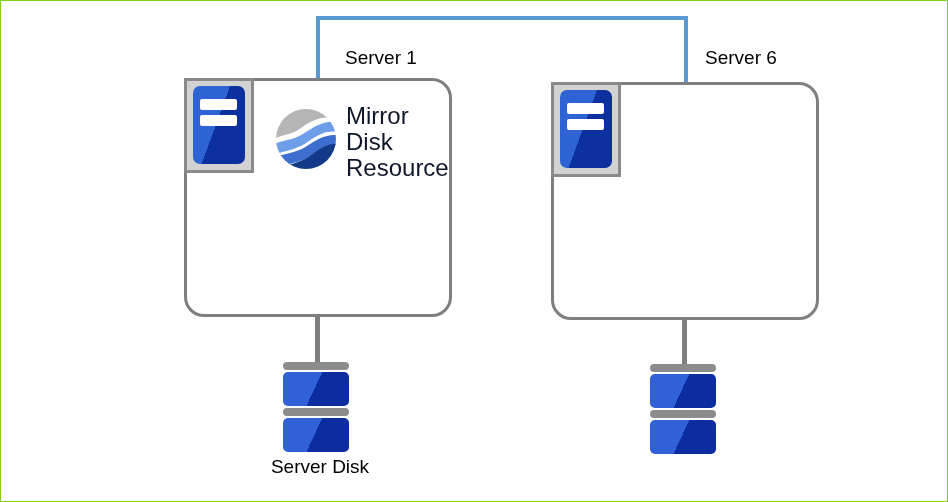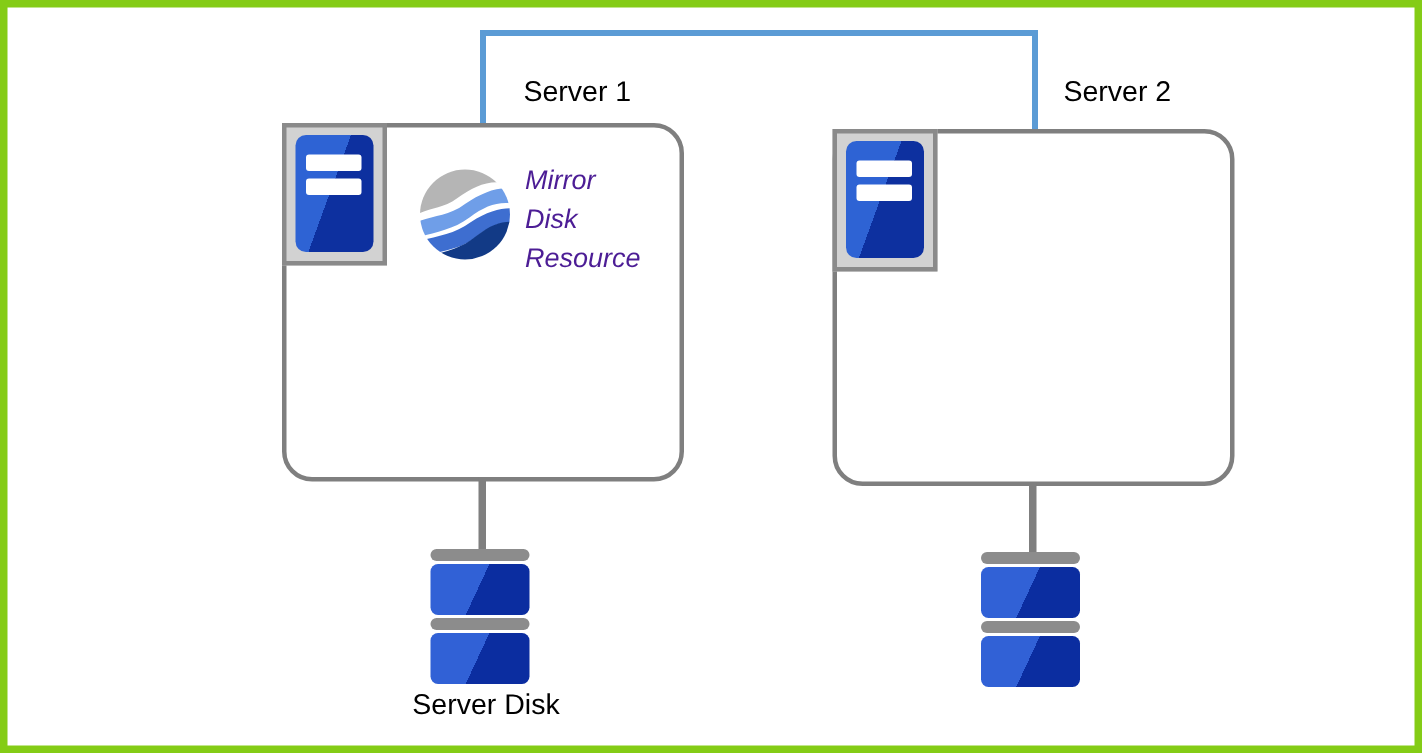--- a/index.html
+++ b/index.html
@@ -3,21 +3,21 @@
 <meta charset="utf-8">
 <style>
   * { margin: 0; padding: 0; box-sizing: border-box; }
   html, body { background: #ffffff; font-family: "Liberation Sans", sans-serif; }
 
   .stage {
     position: relative;
     width: 948px;
     height: 502px;
     background: #ffffff;
-    border: 5px solid #84cc16;
+    border: 1px solid #84cc16;
     overflow: hidden;
   }
 
   
   .link-seg { position: absolute; background: #5B9BD5; }
   .link-h  { left: 315px; top: 15px; width: 372px; height: 4px; }
   .link-v1 { left: 315px; top: 15px; width: 4px;  height: 62px; }
   .link-v2 { left: 683px; top: 15px; width: 4px;  height: 66px; }
 
   
@@ -65,26 +65,25 @@
     border-radius: 2px;
   }
   .tower .bar.bar-top { top: 13px; }
   .tower .bar.bar-bottom { top: 29px; }
 
   
   .swirl-icon { position: absolute; left: 273px; top: 106px; width: 64px; height: 64px; z-index: 4; }
   .resource-label {
     position: absolute;
     left: 345px; top: 102px;
-    font-size: 18px;
+    font-size: 24px;
     line-height: 26px;
-    color: #4c1d95;
+    color: #0f172a;
     white-space: pre-line;
     z-index: 4;
-    font-style: italic;
   }
 
   
   .drop-line { position: absolute; background: #7f7f7f; }
   .drop-line.d1 { left: 314px; top: 313px; width: 5px; height: 49px; }
   .drop-line.d2 { left: 681px; top: 317px; width: 5px; height: 47px; }
 
   
   .disk-stack { position: absolute; width: 66px; height: 91px; }
   .disk-stack.ds1 { left: 282px; top: 361px; }
@@ -119,21 +118,21 @@
 </head>
 <body>
 
 <div class="stage">
 
   <div class="link-seg link-h"></div>
   <div class="link-seg link-v1"></div>
   <div class="link-seg link-v2"></div>
 
   <div class="server-label s1">Server 1</div>
-  <div class="server-label s2">Server 2</div>
+  <div class="server-label s2">Server 6</div>
 
   <div class="server-box b1"></div>
   <div class="server-box b2"></div>
 
   <div class="server-icon-plate p1">
     <div class="tower">
       <div class="bar bar-top"></div>
       <div class="bar bar-bottom"></div>
     </div>
   </div>

